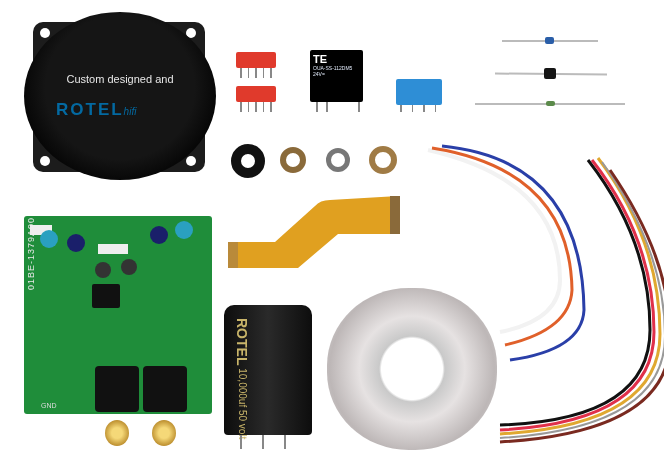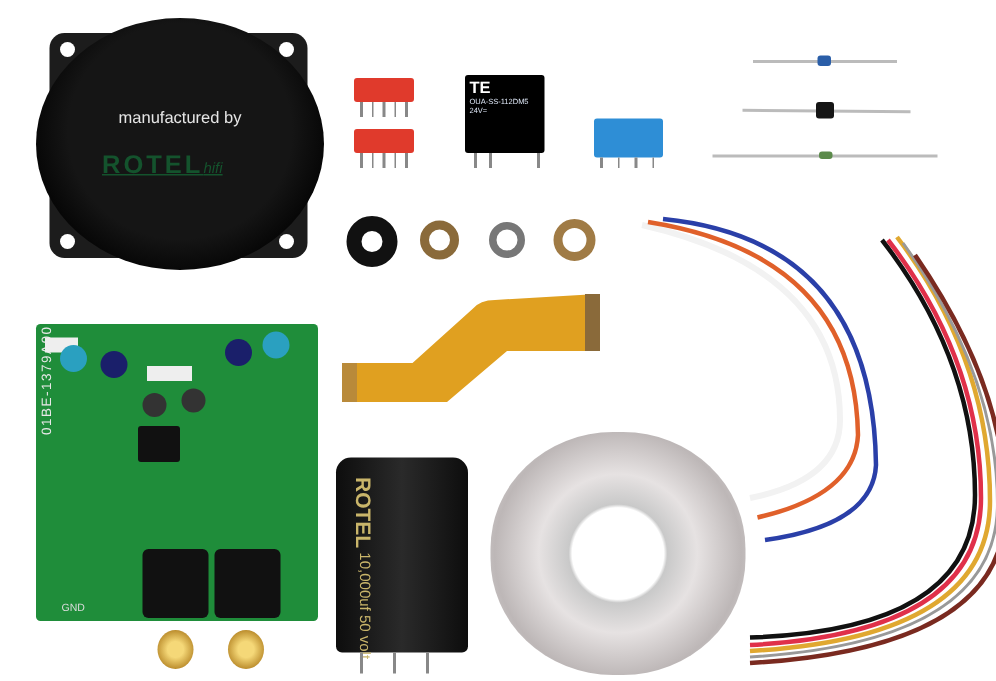--- a/index.html
+++ b/index.html
@@ -3,21 +3,21 @@
 <meta charset="utf-8">
 <style>
   html,body{margin:0;padding:0;}
   body{width:664px;height:454px;background:#ffffff;position:relative;overflow:hidden;font-family:"Liberation Sans",sans-serif;}
   .abs{position:absolute;}
   
   .spk-frame{left:33px;top:22px;width:172px;height:150px;background:#1c1c1c;border-radius:10px;}
   .spk-hole{width:10px;height:10px;background:#fff;border-radius:50%;}
   .spk-face{left:24px;top:12px;width:192px;height:168px;background:radial-gradient(ellipse at 50% 45%,#151515 55%,#000 80%);border-radius:50%;}
   .spk-text{left:40px;top:72px;width:160px;text-align:center;color:#e6e6e6;font-size:11px;line-height:14px;}
-  .spk-logo{left:68px;top:100px;width:140px;color:#14532d;font-size:17px;font-weight:bold;letter-spacing:2px;text-decoration:underline;}
+  .spk-logo{left:56px;top:100px;width:140px;color:#0369a1;font-size:17px;font-weight:bold;letter-spacing:2px;}
   .spk-logo .hifi{font-size:10px;font-style:italic;font-weight:normal;letter-spacing:0;}
   
   .hdr{width:40px;height:16px;background:#e03a2c;border-radius:2px;}
   .pin{width:1.5px;height:10px;background:#888;}
   
   .relay-te{left:310px;top:50px;width:53px;height:52px;background:#000000;border-radius:2px;color:#dfe8f8;font-size:7px;padding:3px;box-sizing:border-box;}
   .relay-small{left:396px;top:79px;width:46px;height:26px;background:#2e8ed6;border-radius:2px;}
   
   .lead{height:1.5px;background:#bbb;}
   .diode{border-radius:2px;}
@@ -38,21 +38,21 @@
 </head>
 <body>
 
 <div class="abs spk-frame"></div>
 <div class="abs spk-hole" style="left:40px;top:28px"></div>
 <div class="abs spk-hole" style="left:186px;top:28px"></div>
 <div class="abs spk-hole" style="left:40px;top:156px"></div>
 <div class="abs spk-hole" style="left:186px;top:156px"></div>
 <div class="abs spk-face"></div>
 <div class="abs spk-text">
-  <div>manufactured by</div>
+  <div>Custom designed and</div>
 </div>
 <div class="abs spk-logo"><span>ROTEL</span><span class="hifi">hifi</span></div>
 
 <div class="abs hdr" style="left:236px;top:52px"></div>
 <div class="abs" style="left:240px;top:68px;display:flex;gap:6px">
   <div class="pin"></div>
     <div class="pin"></div>
     <div class="pin"></div>
     <div class="pin"></div>
     <div class="pin"></div>

